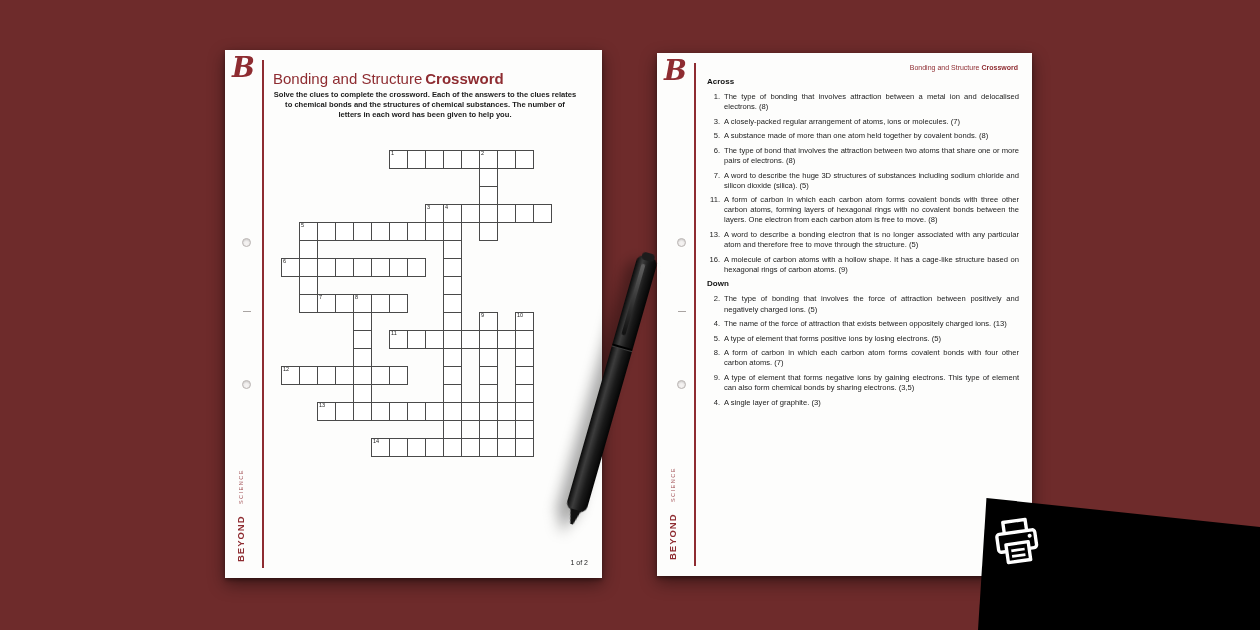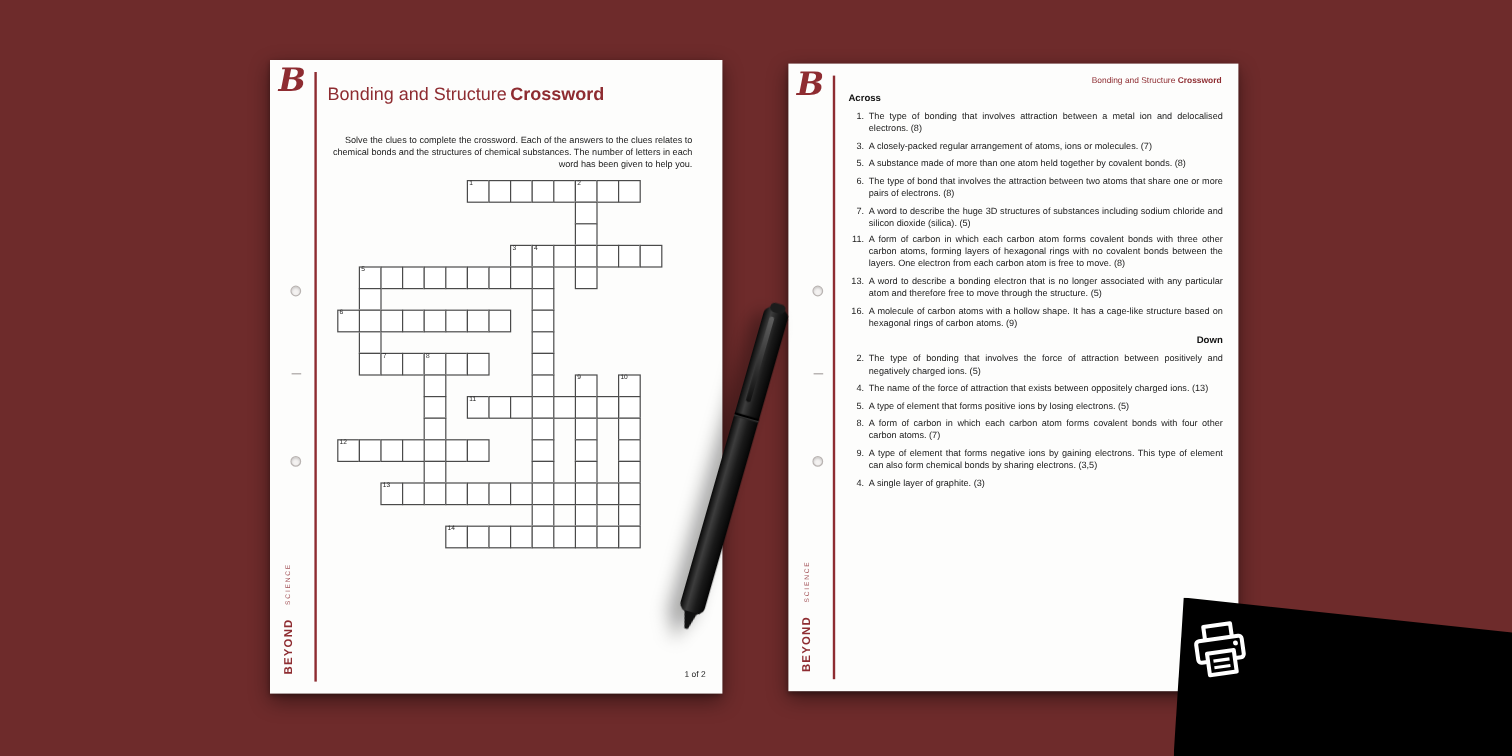--- a/index.html
+++ b/index.html
@@ -28,31 +28,31 @@
   .brand-vertical{
     position:absolute;left:7px;bottom:16px;
     writing-mode:vertical-rl;transform:rotate(180deg);
     color:var(--accent);white-space:nowrap;
   }
   .brand-primary{font-weight:bold;font-size:9.5px;letter-spacing:1px;}
   .brand-secondary{font-size:5.5px;letter-spacing:1.5px;margin-top:7px;color:#a4555a;}
   
   .lp-title{position:absolute;left:48px;top:20px;font-size:15px;color:var(--accent);white-space:nowrap;}
   .lp-title .bold{font-weight:bold;margin-left:3px;}
-  .lp-intro{position:absolute;left:48px;top:62px;width:304px;font-size:7.6px;line-height:1.32;color:#1b1b1b;text-align:right;}
+  .lp-intro{position:absolute;left:48px;top:40px;width:304px;font-size:7.6px;line-height:1.32;color:#1b1b1b;text-align:center;font-weight:bold;}
   #crossword{position:absolute;left:56px;top:100px;}
   .cw-cell{position:absolute;background:#fff;border:1px solid #4a4a4a;}
   .cw-num{position:absolute;top:0px;left:1px;font-size:5.5px;line-height:1;color:#222;}
   .page-num{position:absolute;right:14px;bottom:12px;font-size:7px;color:#222;}
   
   .rp-header{position:absolute;right:14px;top:11px;font-size:7px;color:var(--accent);white-space:nowrap;}
   .rp-header .bold{font-weight:bold;margin-left:2px;}
   .rp-content{position:absolute;left:50px;top:24px;right:13px;}
   .section-heading{font-size:8px;font-weight:bold;color:#111;margin-bottom:6px;}
-  .section-heading.down{margin-top:0;text-align:right;}
+  .section-heading.down{margin-top:0;}
   .clue{display:flex;gap:4px;margin-bottom:4.5px;font-size:7.6px;line-height:1.33;color:#1b1b1b;}
   .clue-num{width:13px;text-align:right;flex:none;}
   .clue-text{flex:1;text-align:justify;}
   
   .hole{position:absolute;width:9px;height:9px;border-radius:50%;background:#f4f2f1;border:1px solid #b9b4b2;box-shadow:inset 0 1px 2px rgba(0,0,0,.18);}
   .center-mark{position:absolute;width:8px;height:1px;background:#a9a4a2;}
   
   #pen{
     position:absolute;left:638px;top:256px;width:21px;height:266px;
     transform:rotate(16deg);transform-origin:50% 0;

